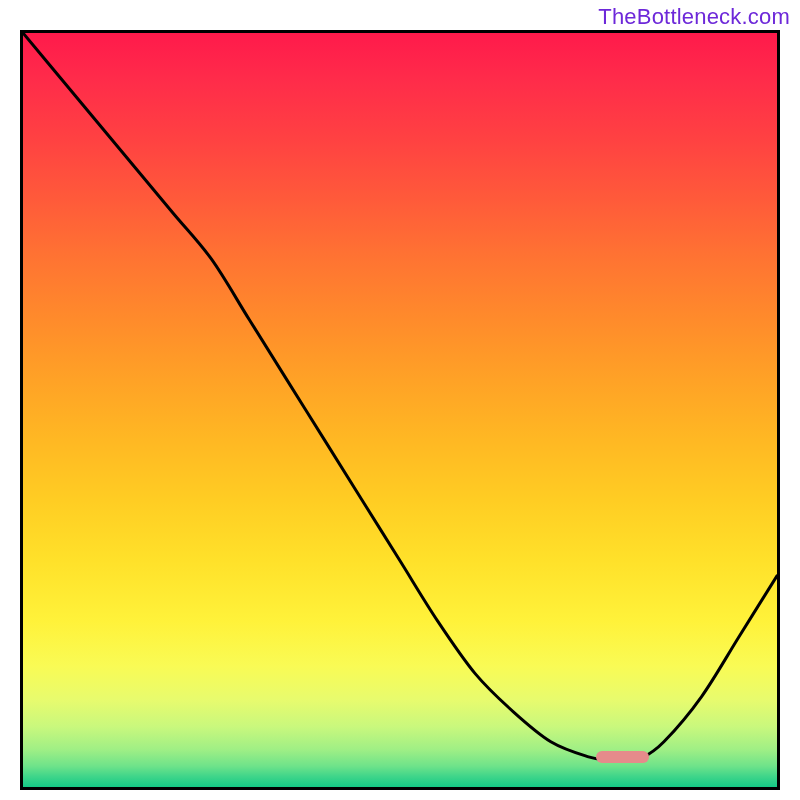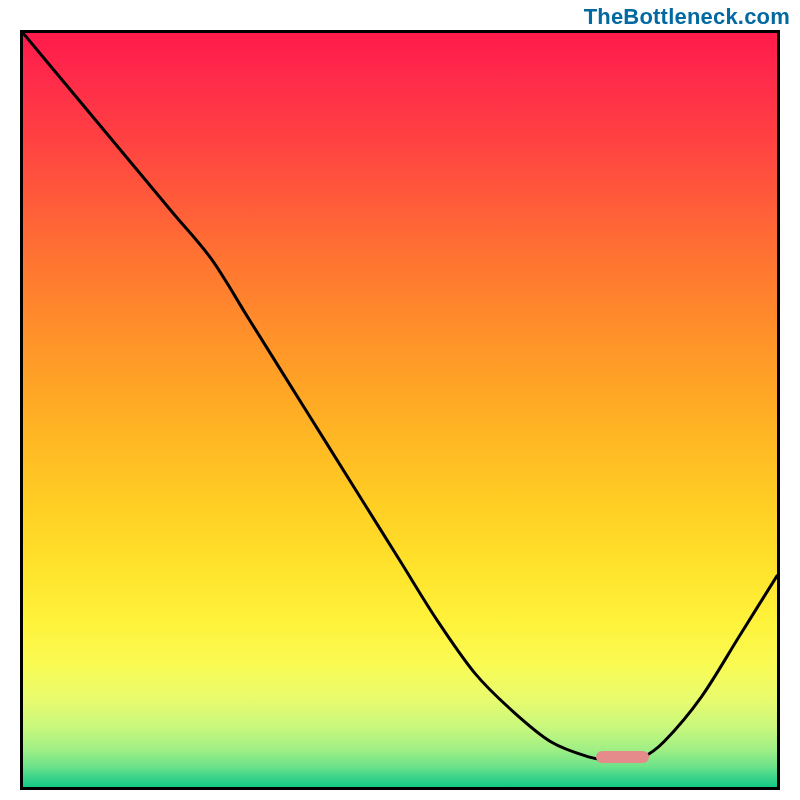--- a/index.html
+++ b/index.html
@@ -8,22 +8,22 @@
     position: relative;
     width: 800px;
     height: 800px;
   }
   .attribution {
     position: absolute;
     top: 4px;
     right: 10px;
     font-family: Arial, Helvetica, sans-serif;
     font-size: 22px;
-    font-weight: bold;
-    color: #0369a1;
+    font-weight: normal;
+    color: #6d28d9;
     letter-spacing: 0.2px;
     z-index: 10;
   }
   .plot-area {
     position: absolute;
     left: 20px;
     top: 30px;
     width: 760px;
     height: 760px;
     border: 3px solid #000;

